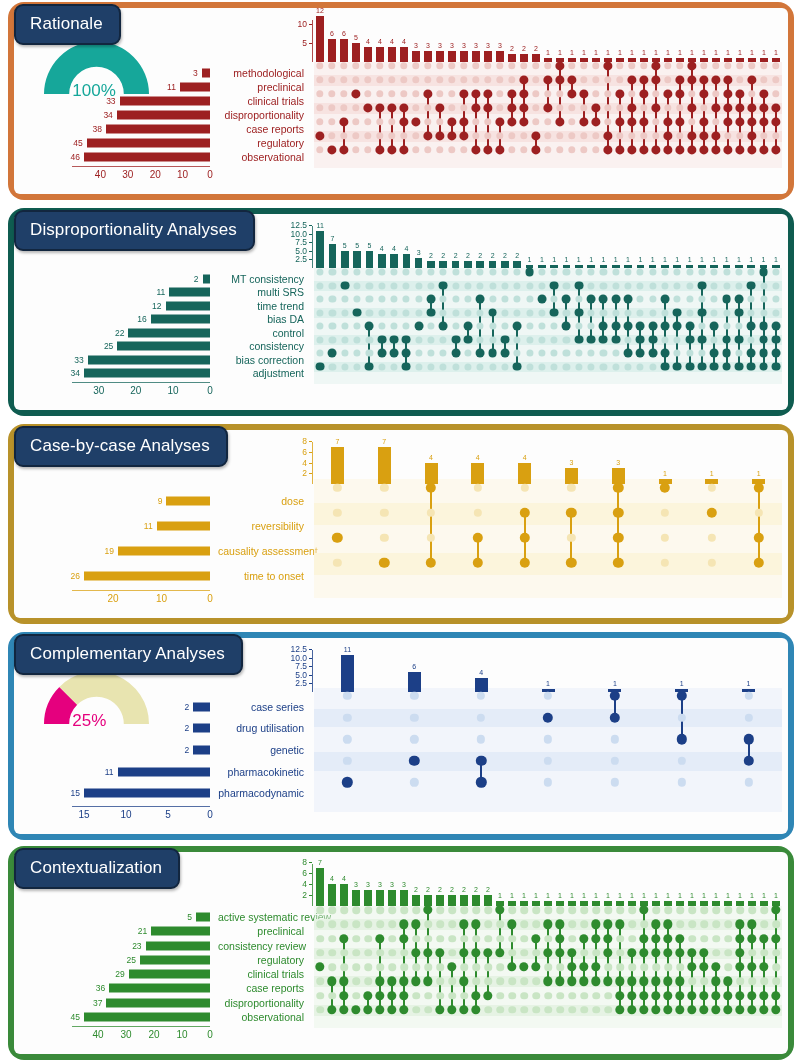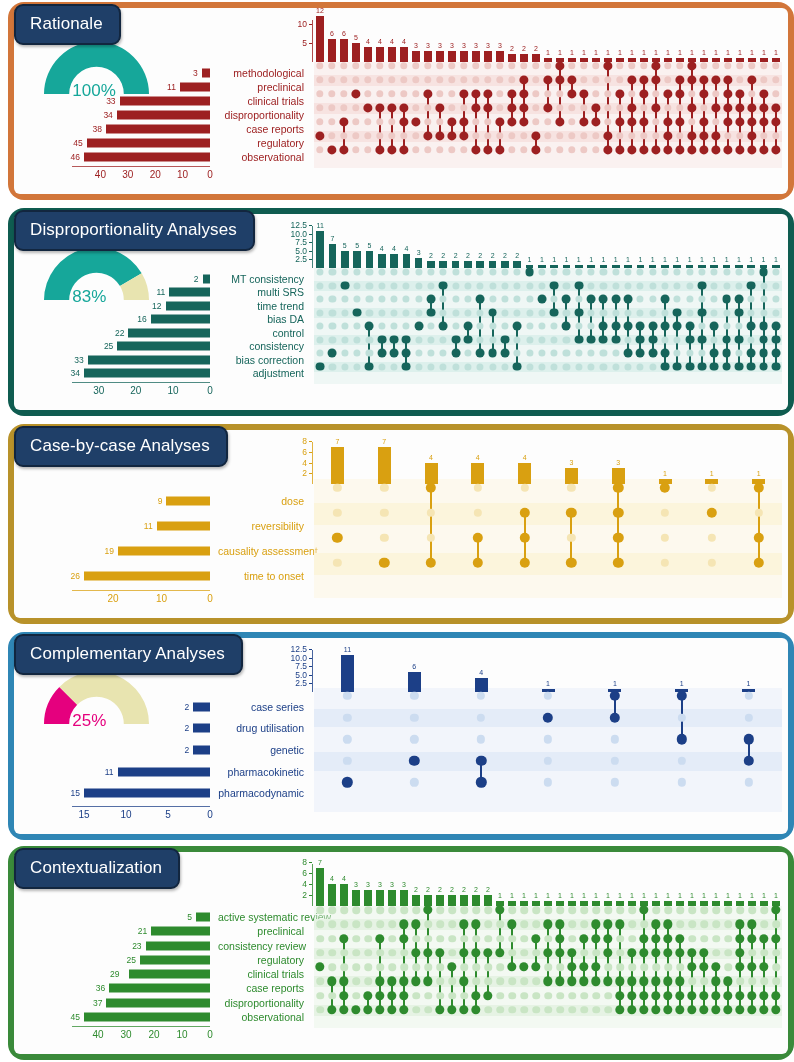--- a/index.html
+++ b/index.html
@@ -507,27 +507,20 @@
           <div class="dot" style="left: 462px; top: 100px; width: 9.24px; height: 9.24px; background: rgb(157, 32, 33);"></div>
           <div class="dot" style="left: 462px; top: 114px; width: 9.24px; height: 9.24px; background: rgb(157, 32, 33);"></div>
           <div class="dot" style="left: 462px; top: 128px; width: 7.392px; height: 7.392px; background: rgb(237, 201, 197);"></div>
           <div class="dot" style="left: 462px; top: 142px; width: 9.24px; height: 9.24px; background: rgb(157, 32, 33);"></div>
         </div>
       </div>
       <div class="title-box">Rationale</div>
     </div>
     <div class="panel" style="position: absolute; left: 4px; top: 208px; width: 786px; height: 208px; background: rgb(15, 92, 80);">
       <div class="panel-inner" style="background: rgb(253, 253, 253);">
-        <div class="gauge" style="left: 30px; top: 28px; width: 105px; height: 84px;">
-          <svg width="105" height="58" viewBox="0 0 105 58">
-       <path d="M0 58.00000000000001 A52.5 52.5 0 0 1 97.68895641770702 31.27532567310547 L75.99825733720765 44.103169350014845 A27.3 27.3 0 0 0 25.2 58 Z" fill="#16a79a"></path>
-       <path d="M97.68895641770702 31.27532567310547 A52.5 52.5 0 0 1 105 57.999999999999986 L79.8 57.99999999999999 A27.3 27.3 0 0 0 75.99825733720765 44.103169350014845 Z" fill="#e8e4b0"></path>
-     </svg>
-          <div class="pct" style="left: 28.35px; top: 45px; color: rgb(22, 167, 154);">83%</div>
-        </div>
         <div class="hbars" style="left: 0px; top: 0px; width: 290px; height: 196px;">
           <div class="hbar-fill" style="left: 188.588px; top: 64.75px; width: 7.41176px; height: 9px; background: rgb(22, 101, 91); transform: translateY(-50%); right: auto;"></div>
           <div class="hbar-val" style="left: 164.588px; top: 64.75px; width: 20px; color: rgb(22, 101, 91);">2</div>
           <div class="hbar-label" style="left: 204px; top: 64.75px; width: 86px; text-align: right; color: rgb(22, 101, 91);">MT consistency</div>
           <div class="hbar-fill" style="left: 155.235px; top: 78.25px; width: 40.7647px; height: 9px; background: rgb(22, 101, 91); transform: translateY(-50%); right: auto;"></div>
           <div class="hbar-val" style="left: 131.235px; top: 78.25px; width: 20px; color: rgb(22, 101, 91);">11</div>
           <div class="hbar-label" style="left: 204px; top: 78.25px; width: 86px; text-align: right; color: rgb(22, 101, 91);">multi SRS</div>
           <div class="hbar-fill" style="left: 151.529px; top: 91.75px; width: 44.4706px; height: 9px; background: rgb(22, 101, 91); transform: translateY(-50%); right: auto;"></div>
           <div class="hbar-val" style="left: 127.529px; top: 91.75px; width: 20px; color: rgb(22, 101, 91);">12</div>
           <div class="hbar-label" style="left: 204px; top: 91.75px; width: 86px; text-align: right; color: rgb(22, 101, 91);">time trend</div>
@@ -1199,21 +1192,21 @@
           <div class="hbar-fill" style="left: 137.2px; top: 79.375px; width: 58.8px; height: 9px; background: rgb(46, 139, 46); transform: translateY(-50%); right: auto;"></div>
           <div class="hbar-val" style="left: 113.2px; top: 79.375px; width: 20px; color: rgb(46, 139, 46);">21</div>
           <div class="hbar-label" style="left: 204px; top: 79.375px; width: 86px; text-align: right; color: rgb(46, 139, 46);">preclinical</div>
           <div class="hbar-fill" style="left: 131.6px; top: 93.625px; width: 64.4px; height: 9px; background: rgb(46, 139, 46); transform: translateY(-50%); right: auto;"></div>
           <div class="hbar-val" style="left: 107.6px; top: 93.625px; width: 20px; color: rgb(46, 139, 46);">23</div>
           <div class="hbar-label" style="left: 204px; top: 93.625px; width: 86px; text-align: right; color: rgb(46, 139, 46);">consistency review</div>
           <div class="hbar-fill" style="left: 126px; top: 107.875px; width: 70px; height: 9px; background: rgb(46, 139, 46); transform: translateY(-50%); right: auto;"></div>
           <div class="hbar-val" style="left: 102px; top: 107.875px; width: 20px; color: rgb(46, 139, 46);">25</div>
           <div class="hbar-label" style="left: 204px; top: 107.875px; width: 86px; text-align: right; color: rgb(46, 139, 46);">regulatory</div>
           <div class="hbar-fill" style="left: 114.8px; top: 122.125px; width: 81.2px; height: 9px; background: rgb(46, 139, 46); transform: translateY(-50%); right: auto;"></div>
-          <div class="hbar-val" style="left: 90.8px; top: 122.125px; width: 20px; color: rgb(46, 139, 46); text-align: center;">29</div>
+          <div class="hbar-val" style="left: 90.8px; top: 122.125px; width: 20px; color: rgb(46, 139, 46);">29</div>
           <div class="hbar-label" style="left: 204px; top: 122.125px; width: 86px; text-align: right; color: rgb(46, 139, 46);">clinical trials</div>
           <div class="hbar-fill" style="left: 95.2px; top: 136.375px; width: 100.8px; height: 9px; background: rgb(46, 139, 46); transform: translateY(-50%); right: auto;"></div>
           <div class="hbar-val" style="left: 71.2px; top: 136.375px; width: 20px; color: rgb(46, 139, 46);">36</div>
           <div class="hbar-label" style="left: 204px; top: 136.375px; width: 86px; text-align: right; color: rgb(46, 139, 46);">case reports</div>
           <div class="hbar-fill" style="left: 92.4px; top: 150.625px; width: 103.6px; height: 9px; background: rgb(46, 139, 46); transform: translateY(-50%); right: auto;"></div>
           <div class="hbar-val" style="left: 68.4px; top: 150.625px; width: 20px; color: rgb(46, 139, 46);">37</div>
           <div class="hbar-label" style="left: 204px; top: 150.625px; width: 86px; text-align: right; color: rgb(46, 139, 46);">disproportionality</div>
           <div class="hbar-fill" style="left: 70px; top: 164.875px; width: 126px; height: 9px; background: rgb(46, 139, 46); transform: translateY(-50%); right: auto;"></div>
           <div class="hbar-val" style="left: 46px; top: 164.875px; width: 20px; color: rgb(46, 139, 46);">45</div>
           <div class="hbar-label" style="left: 204px; top: 164.875px; width: 86px; text-align: right; color: rgb(46, 139, 46);">observational</div>

